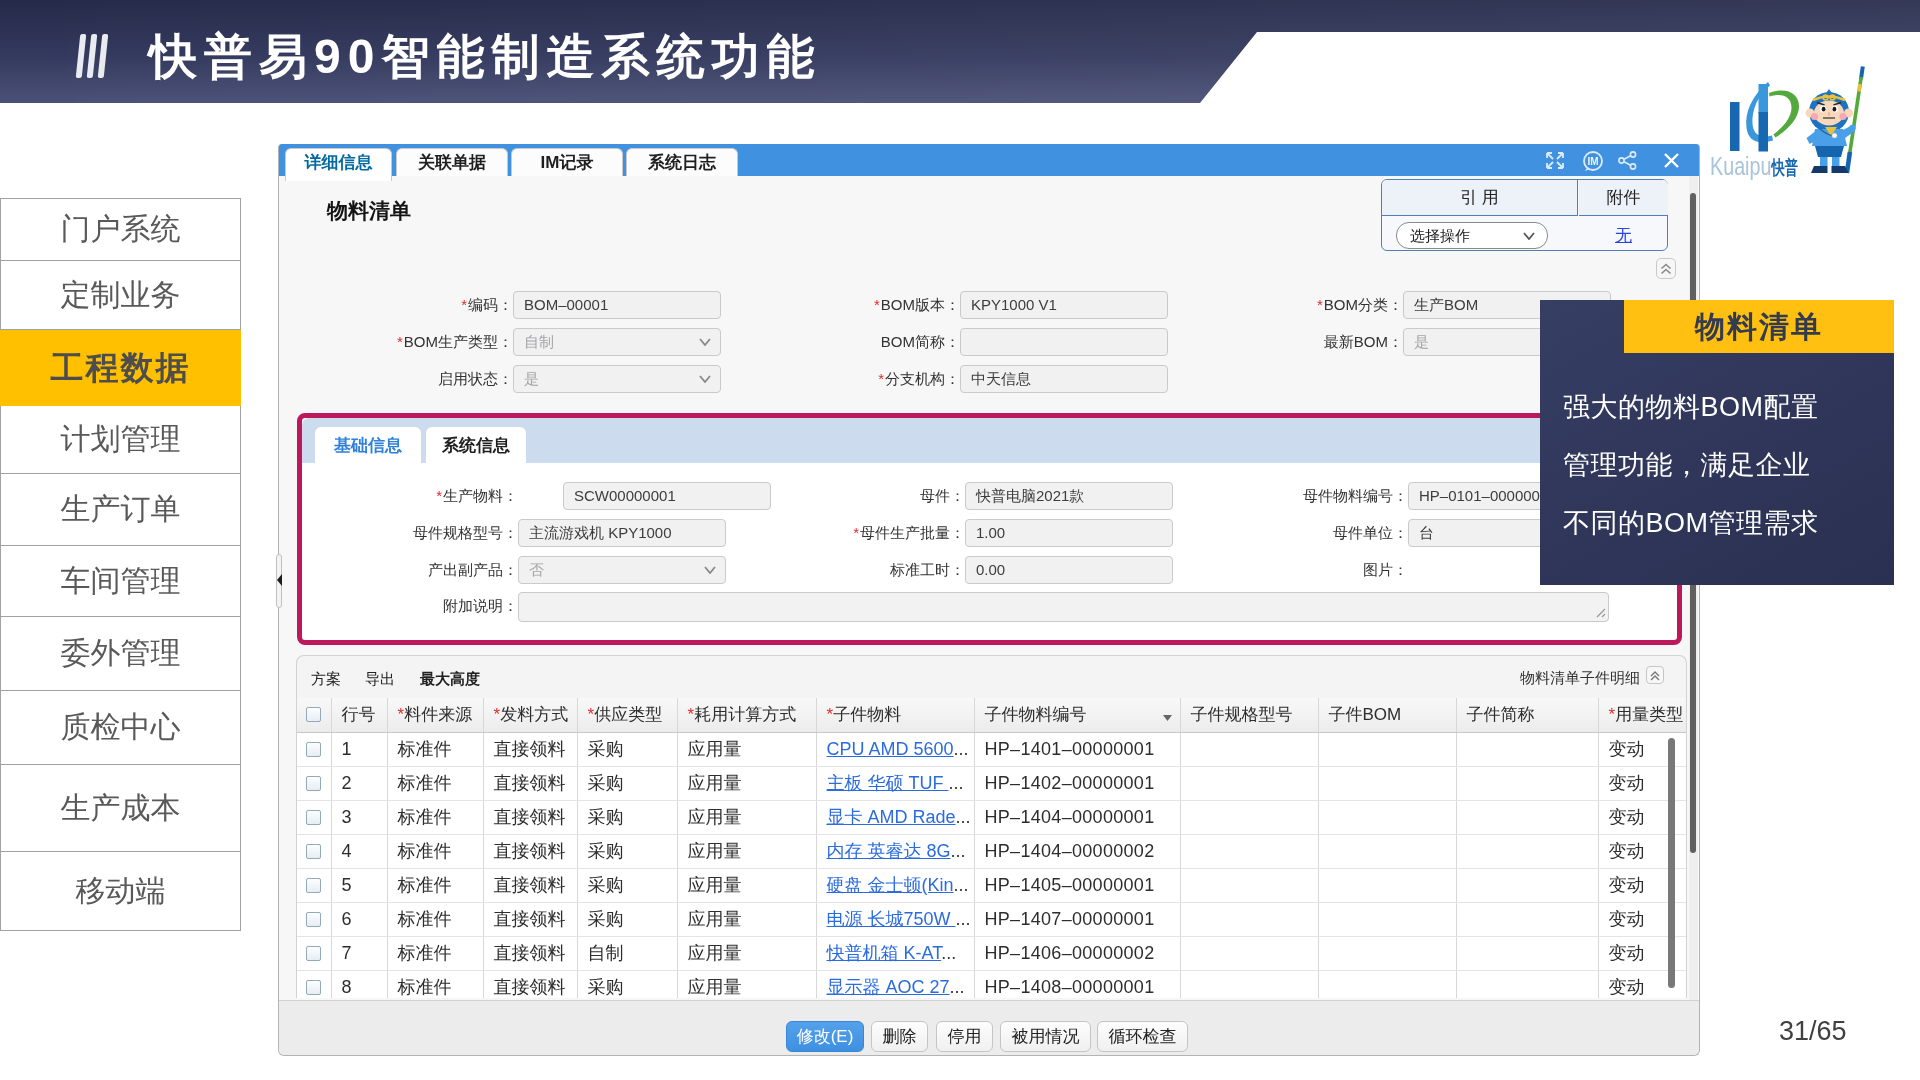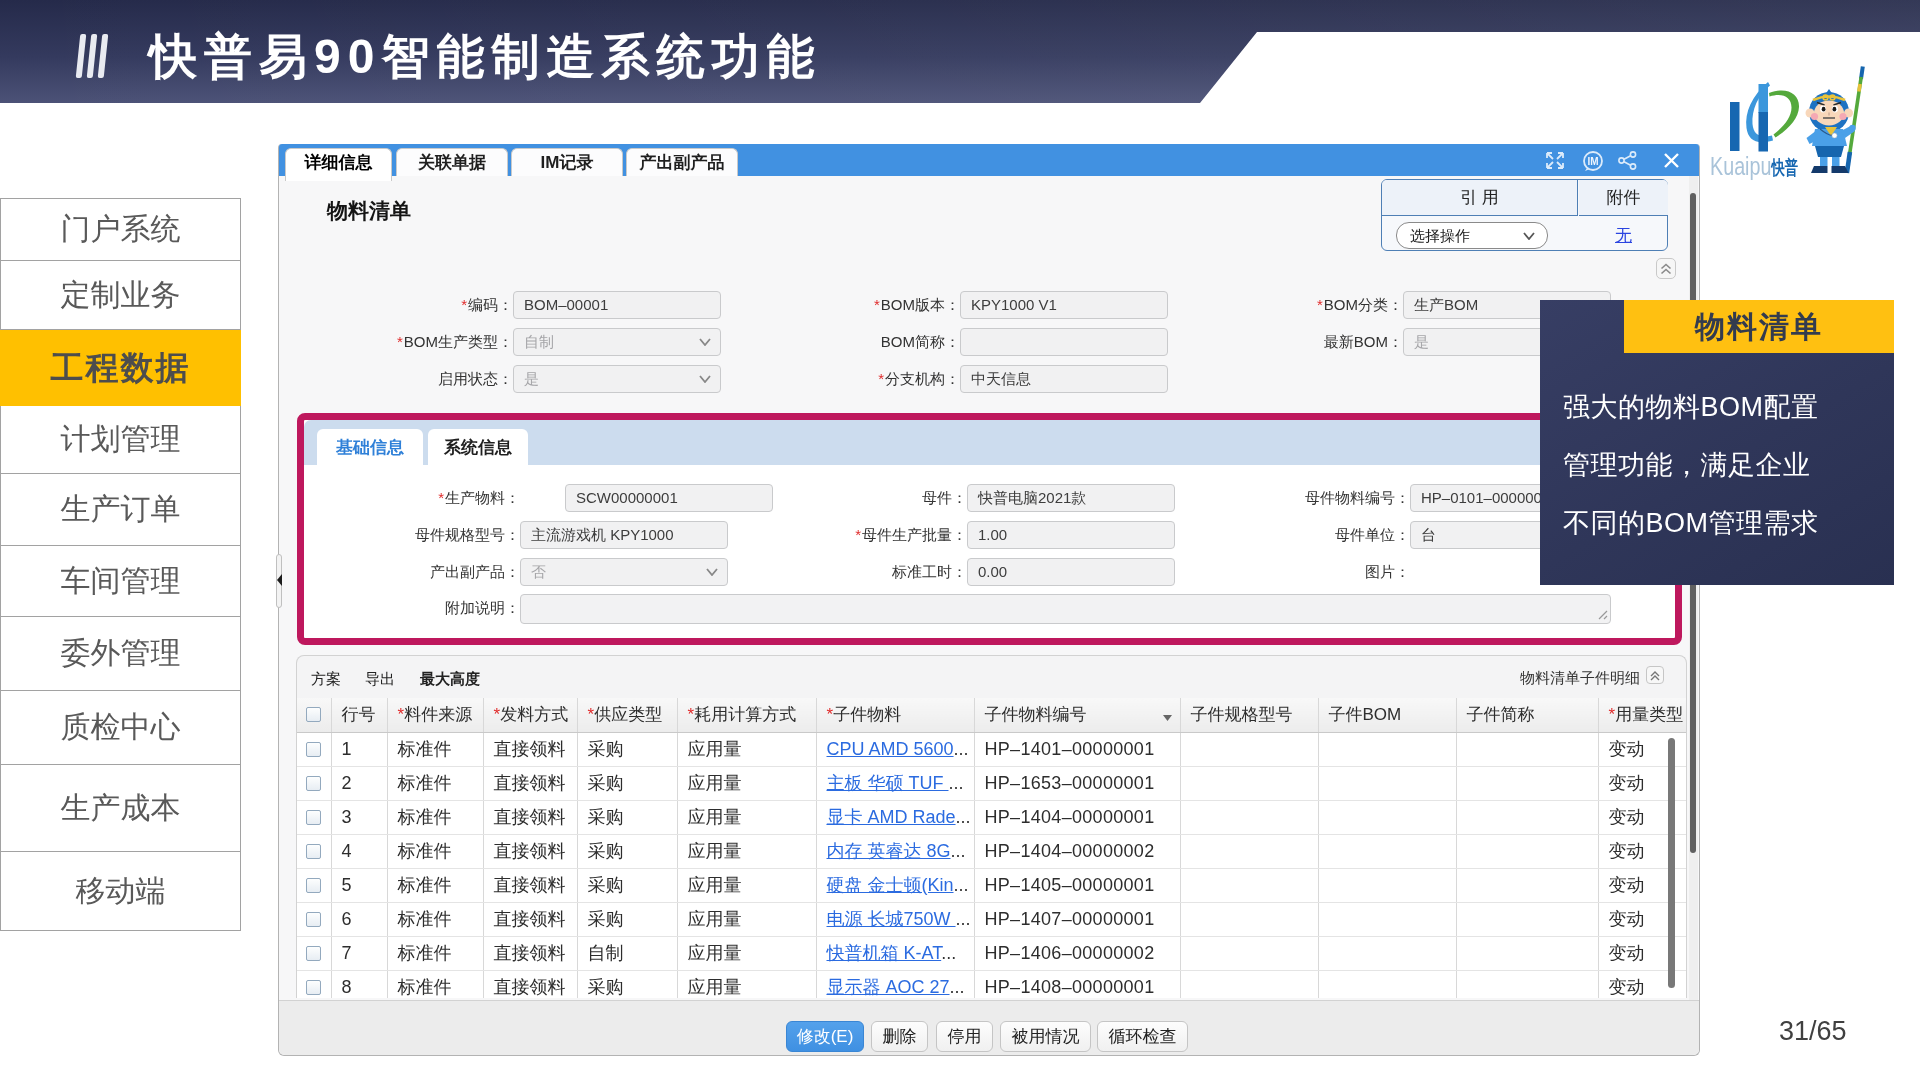--- a/index.html
+++ b/index.html
@@ -16,33 +16,33 @@
   color:#595959; font-size:30px; text-align:center; display:flex; align-items:center; justify-content:center; }
 .mi.first { border-top:1px solid #a9a9a9; }
 .mi.act { background:#ffc000; border:none; color:#4d4d4d; font-weight:bold; font-size:33px; letter-spacing:2px; }
 
 
 .win { position:absolute; left:278px; top:144px; width:1422px; height:912px;
   background:#f7f7f8; border:1px solid #b3b3b3; border-top:none; border-radius:4px 4px 6px 6px; }
 .tabbar { position:absolute; left:0; top:0; width:1420px; height:32px; background:#4191e1; border-radius:3px 3px 0 0; }
 .tab { position:absolute; top:4px; height:28px; background:#fcfcfd; border:1px solid #c9c9c9; border-bottom:none; border-radius:6px 6px 0 0;
   font-size:17px; font-weight:bold; color:#1f1f1f; text-align:center; line-height:28px; }
-.tab.on { color:#000000; background:#fff; height:33px; z-index:3; }
+.tab.on { color:#0369a1; background:#fff; height:33px; z-index:3; }
 
 
 .lb { position:absolute; width:260px; text-align:right; font-size:15px; color:#333; line-height:28px; white-space:nowrap; }
 .lb .rq { color:#e02b2b; margin-right:1px; }
 .inp { position:absolute; width:208px; height:28px; background:#f1f1f2; border:1px solid #c9cacc; border-radius:4px;
   font-size:15px; color:#3d3d3d; line-height:26px; padding-left:10px; white-space:nowrap; overflow:hidden; }
 .inp.gray { color:#a5a5a8; }
 .chev { position:absolute; right:9px; top:9px; width:12px; height:8px; }
 
 
 .card1 { position:absolute; left:18px; top:269px; width:1385px; height:232px; background:#fff;
-  border:7px solid #be185d; border-radius:8px; }
+  border:5px solid #be185d; border-radius:8px; }
 .c1strip { position:absolute; left:0; top:0; width:100%; height:45px; background:#ccdcee; border-radius:7px 7px 0 0; }
 .stab { position:absolute; top:9px; height:36px; background:#fff; border-radius:6px 6px 0 0; font-size:17px; font-weight:bold;
   text-align:center; line-height:37px; color:#1f1f1f; }
 .stab.on { color:#2f80d8; }
 
 .card2 { position:absolute; left:17px; top:511px; width:1391px; height:343px; background:#f4f4f5;
   border:1px solid #d2d2d2; border-radius:8px 8px 0 0; border-bottom:none; overflow:hidden; }
 
 .botbar { position:absolute; left:0px; top:856px; width:1420px; height:55px; background:#ececec;
   border-top:1px solid #d2d2d2; border-radius:0 0 6px 6px; }
@@ -87,21 +87,21 @@
 <div class="mi" style="top:617px; height:74px;">委外管理</div>
 <div class="mi" style="top:691px; height:74px;">质检中心</div>
 <div class="mi" style="top:765px; height:87px;">生产成本</div>
 <div class="mi" style="top:852px; height:79px;">移动端</div>
 
 <div class="win">
   <div class="tabbar"></div>
   <div class="tab on" style="left:6px; width:107px;">详细信息</div>
   <div class="tab" style="left:117px; width:112px;">关联单据</div>
   <div class="tab" style="left:232px; width:112px;">IM记录</div>
-  <div class="tab" style="left:347px; width:112px;">产出副产品</div>
+  <div class="tab" style="left:347px; width:112px;">系统日志</div>
 
   <div class="abs" style="left:48px; top:53px; font-size:21px; font-weight:bold; color:#141414;">物料清单</div>
 
   <div class="lb" style="left:-26px; top:147px;"><span class="rq">*</span>编码：</div>
   <div class="inp" style="left:234px; top:147px;">BOM–00001</div>
   <div class="lb" style="left:421px; top:147px;"><span class="rq">*</span>BOM版本：</div>
   <div class="inp" style="left:681px; top:147px;">KPY1000 V1</div>
   <div class="lb" style="left:864px; top:147px;"><span class="rq">*</span>BOM分类：</div>
   <div class="inp" style="left:1124px; top:147px;">生产BOM</div>
 
@@ -218,21 +218,21 @@
       <tr style="height:34px;">
             <td style="padding:0;">
               <div class="cb"></div>
             </td>
             <td>2</td>
             <td>标准件</td>
             <td>直接领料</td>
             <td>采购</td>
             <td>应用量</td>
             <td><a class="lk">主板 华硕 TUF </a><span class="dots">...</span></td>
-            <td style="letter-spacing:0.3px;">HP–1653–00000001</td>
+            <td style="letter-spacing:0.3px;">HP–1402–00000001</td>
             <td></td>
             <td></td>
             <td></td>
             <td>变动</td>
           </tr>
       <tr style="height:34px;">
             <td style="padding:0;">
               <div class="cb"></div>
             </td>
             <td>3</td>

